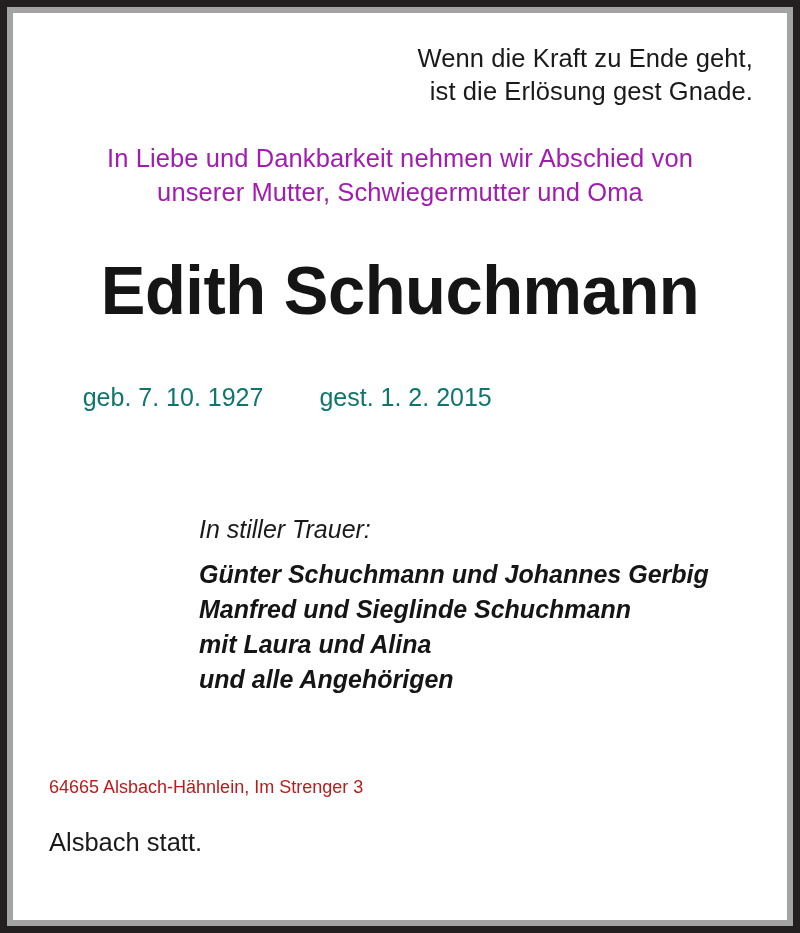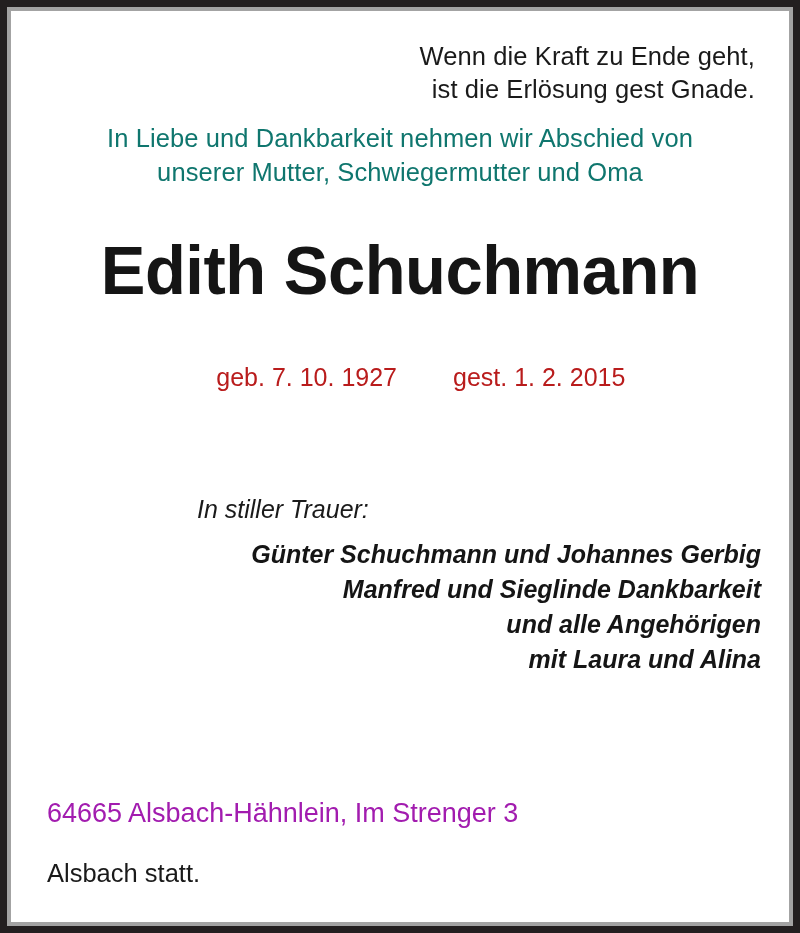--- a/index.html
+++ b/index.html
@@ -24,64 +24,64 @@
     overflow: hidden;
   }
 
   
   .notice-inner {
     position: relative;
     box-sizing: border-box;
     width: 100%;
     height: 100%;
     background: #ffffff;
-    border: 4px solid #a3a3a3;
+    border: 6px solid #a3a3a3;
     padding: 20px 28px 18px 28px;
   }
 
   
 
   .verse {
     text-align: right;
     font-size: 25.5px;
     line-height: 1.30;
     color: #1a1a1a;
     letter-spacing: 0.1px;
     padding-right: 6px;
     margin: 9px 0 0 0;
   }
   .verse .vline { display: block; white-space: pre; }
 
   .dedication {
     text-align: center;
     font-size: 25.5px;
     line-height: 1.32;
-    color: #0f766e;
+    color: #a21caf;
     letter-spacing: 0.1px;
-    margin: 16px 0 0 0;
+    margin: 34px 0 0 0;
   }
   .dedication .dline { display: block; white-space: pre; }
 
   .deceased-name {
     text-align: center;
     font-size: 69px;
     font-weight: 700;
     line-height: 1.0;
     color: #151515;
     letter-spacing: -0.5px;
     transform: scaleX(0.97);
     margin: 46px 0 0 0;
     white-space: pre;
   }
 
   .life-dates {
-    text-align: center;
+    text-align: left;
     font-size: 25px;
     line-height: 1.2;
-    color: #b91c1c;
+    color: #0f766e;
     margin: 27px 0 0 0;
     white-space: pre;
   }
   .life-dates .date-gap {
     display: inline-block;
     width: 56px;
   }
 
   
   .mourners {
@@ -90,38 +90,37 @@
     font-style: italic;
   }
   .mourners-heading {
     font-size: 25px;
     line-height: 1.2;
     color: #1a1a1a;
     white-space: pre;
   }
   .mourners-list {
     margin-top: 13px;
-    text-align: right;
   }
   .mourner-line {
     display: block;
     font-size: 25px;
     font-weight: 700;
     line-height: 1.40;
     color: #151515;
     white-space: pre;
   }
 
   
   .address {
-    margin: 120px 0 0 0;
+    margin: 80px 0 0 0;
     padding-left: 8px;
-    font-size: 27px;
+    font-size: 18px;
     line-height: 1.2;
-    color: #a21caf;
+    color: #b91c1c;
     white-space: pre;
   }
 
   .service-info {
     margin: 26px 0 0 0;
     padding-left: 8px;
     font-size: 25.5px;
     line-height: 1.42;
     color: #1a1a1a;
   }
@@ -146,23 +145,23 @@
     <div class="deceased-name">Edith Schuchmann</div>
 
     <div class="life-dates">
       <span>geb. 7. 10. 1927</span><span class="date-gap"></span><span>gest. 1. 2. 2015</span>
     </div>
 
     <div class="mourners">
       <div class="mourners-heading">In stiller Trauer:</div>
       <div class="mourners-list">
         <span class="mourner-line">Günter Schuchmann und Johannes Gerbig</span>
-        <span class="mourner-line">Manfred und Sieglinde Dankbarkeit</span>
+        <span class="mourner-line">Manfred und Sieglinde Schuchmann</span>
+        <span class="mourner-line">mit Laura und Alina</span>
         <span class="mourner-line">und alle Angehörigen</span>
-        <span class="mourner-line">mit Laura und Alina</span>
       </div>
     </div>
 
     <div class="address">64665 Alsbach-Hähnlein, Im Strenger 3</div>
 
     <div class="service-info">
       <span class="sline">Alsbach statt.</span>
     </div>
 
   </div>

